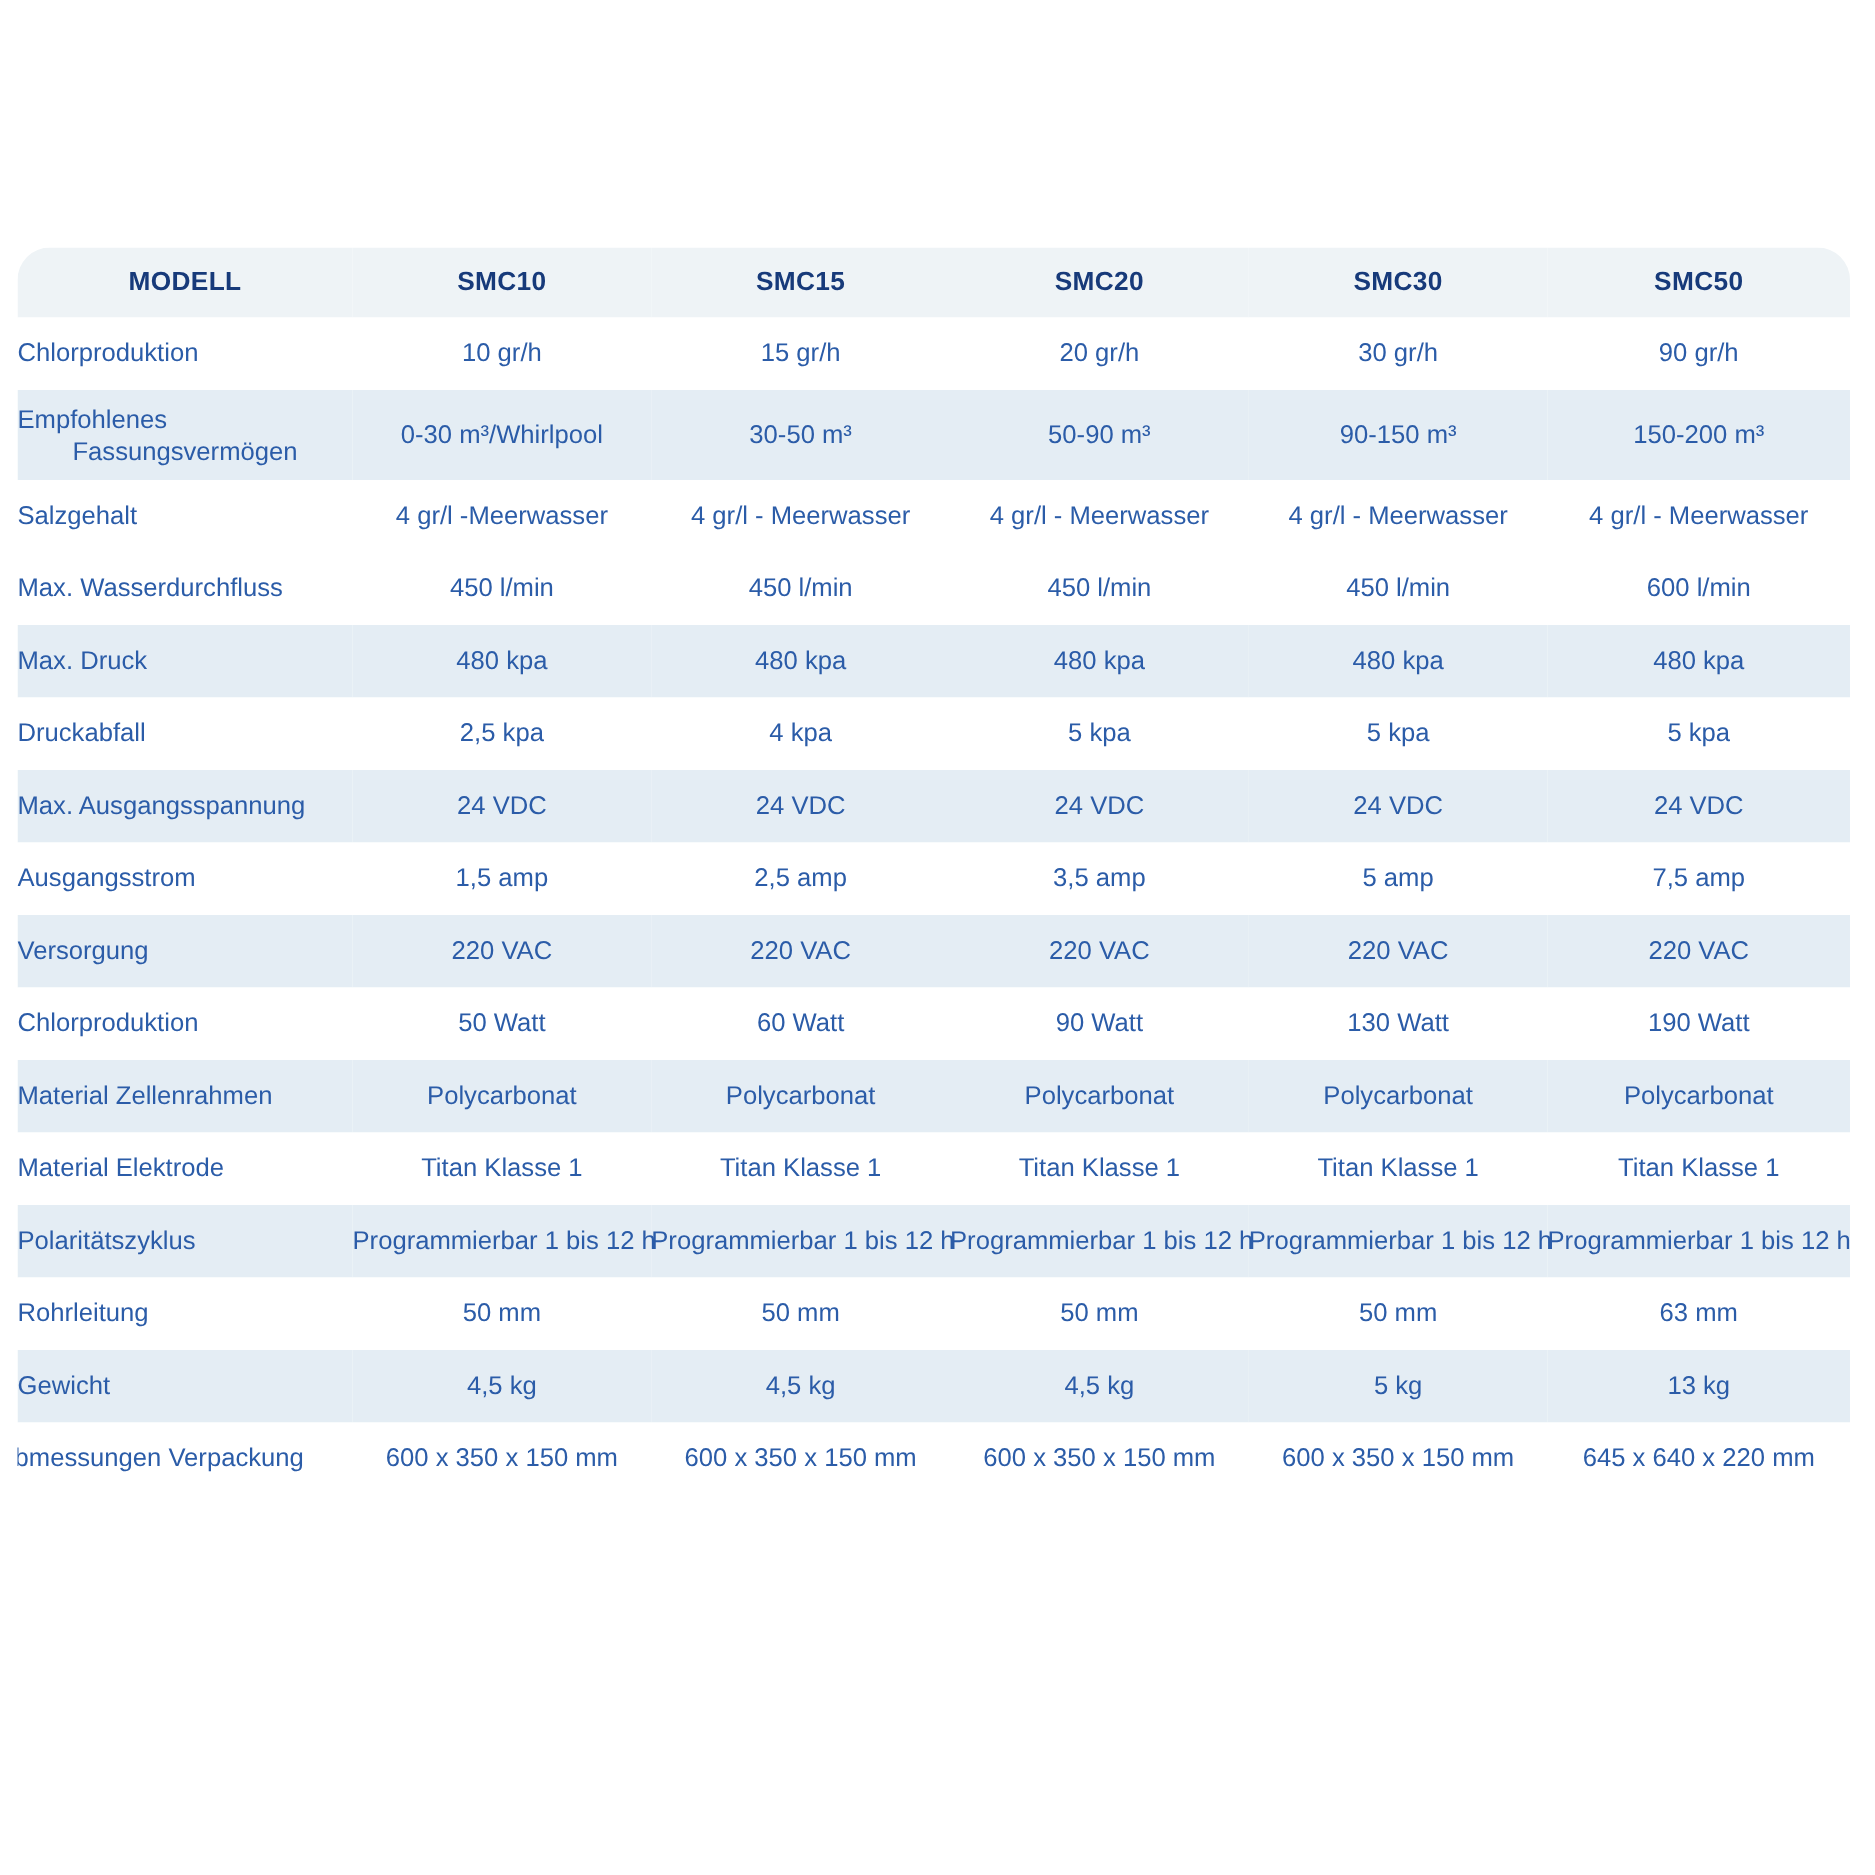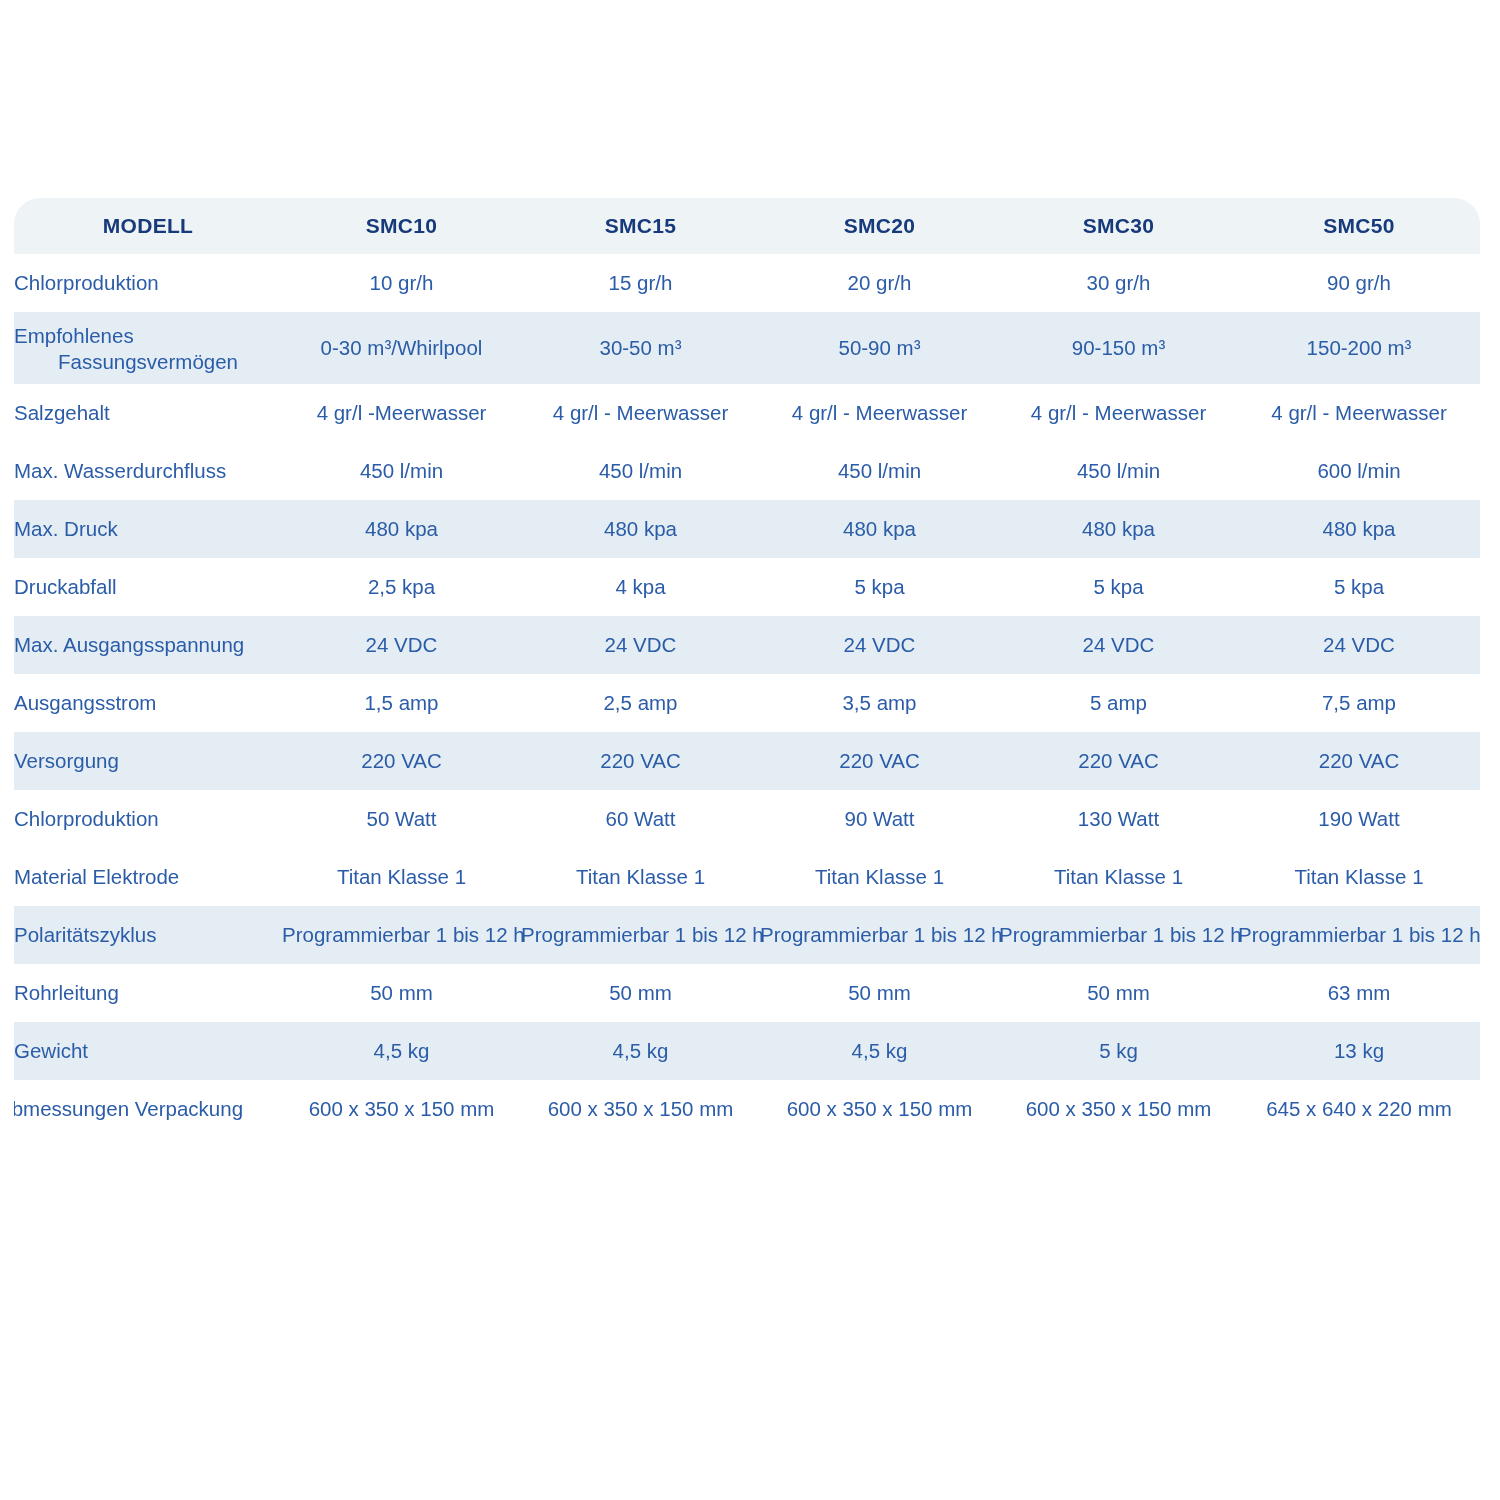--- a/index.html
+++ b/index.html
@@ -321,20 +321,40 @@
           <td>
             <span class="cell-value">90 Watt</span>
           </td>
           <td>
             <span class="cell-value">130 Watt</span>
           </td>
           <td class="col-last">
             <span class="cell-value">190 Watt</span>
           </td>
         </tr>
+        <tr class="spec-row tint">
+          <td class="col-label">
+            <span class="cell-label">Material Zellenrahmen</span>
+          </td>
+          <td>
+            <span class="cell-value">Polycarbonat</span>
+          </td>
+          <td>
+            <span class="cell-value">Polycarbonat</span>
+          </td>
+          <td>
+            <span class="cell-value">Polycarbonat</span>
+          </td>
+          <td>
+            <span class="cell-value">Polycarbonat</span>
+          </td>
+          <td class="col-last">
+            <span class="cell-value">Polycarbonat</span>
+          </td>
+        </tr>
         <tr class="spec-row plain">
           <td class="col-label">
             <span class="cell-label">Material Elektrode</span>
           </td>
           <td>
             <span class="cell-value">Titan Klasse 1</span>
           </td>
           <td>
             <span class="cell-value">Titan Klasse 1</span>
           </td>

